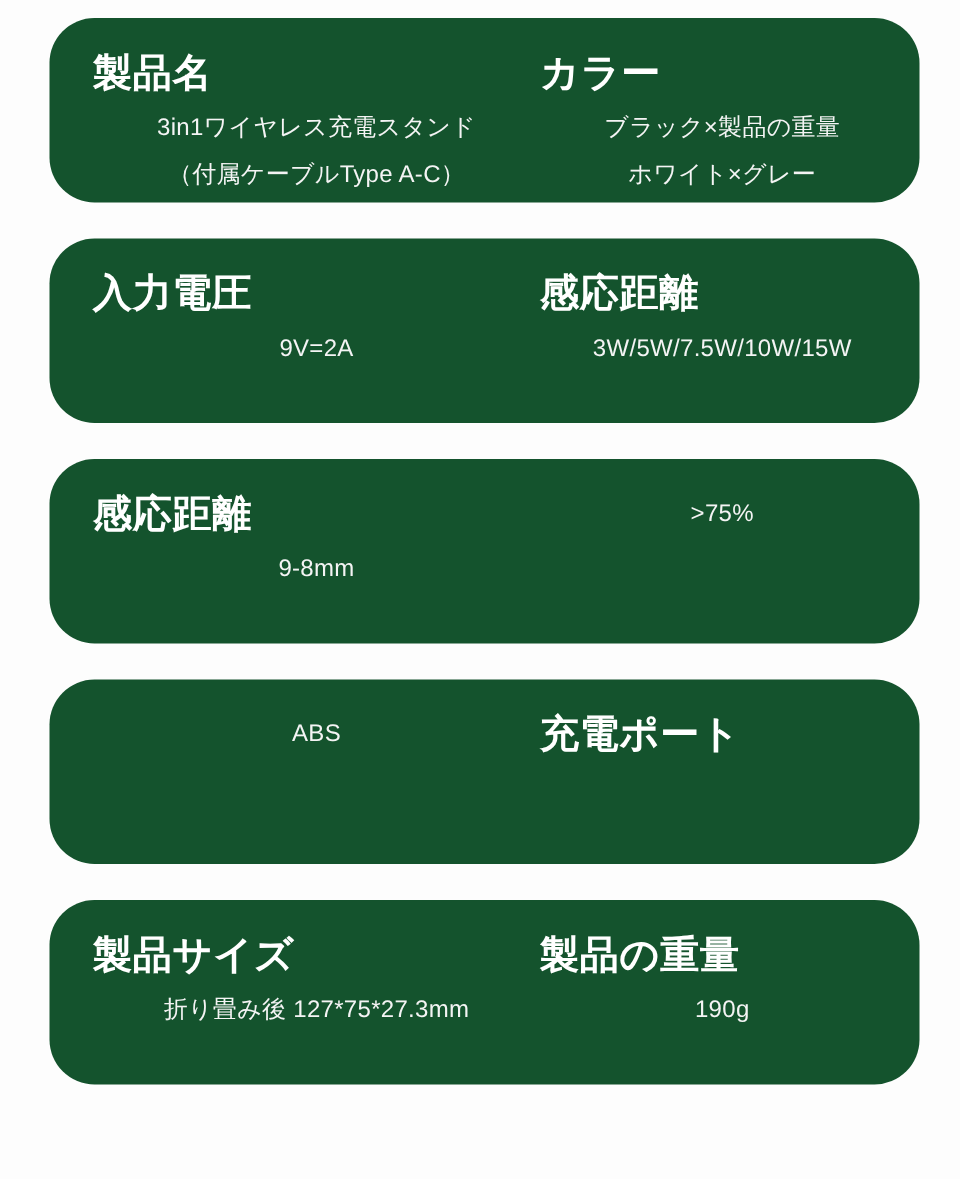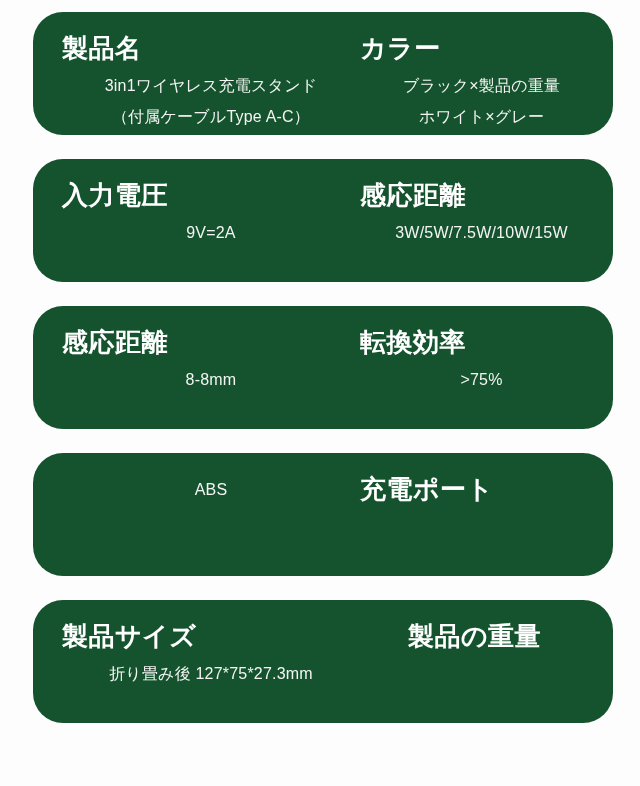--- a/index.html
+++ b/index.html
@@ -23,21 +23,20 @@
     margin: 0 0 24px 33px;
     background: #14532d;
     border-radius: 30px;
     padding: 18px 10px 0 29px;
     display: grid;
     grid-template-columns: 298px 1fr;
     align-content: start;
   }
   .spec-card:last-child {
     margin-bottom: 0;
-    gap: 48px;
   }
   .spec-cell {
     display: flex;
     flex-direction: column;
   }
   .spec-label {
     color: #ffffff;
     font-size: 26px;
     font-weight: 700;
     line-height: 37px;
@@ -90,25 +89,24 @@
       <div class="spec-values">
         <div class="spec-value-line">3W/5W/7.5W/10W/15W</div>
       </div>
     </div>
   </div>
 
   <div class="spec-card">
     <div class="spec-cell">
       <div class="spec-label">感応距離</div>
       <div class="spec-values">
-        <div class="spec-value-line">8-8mm</div>
+        <div class="spec-value-line">9-8mm</div>
       </div>
     </div>
     <div class="spec-cell">
-      <div class="spec-label">転換効率</div>
       <div class="spec-values">
         <div class="spec-value-line">&gt;75%</div>
       </div>
     </div>
   </div>
 
   <div class="spec-card">
     <div class="spec-cell">
       <div class="spec-values">
         <div class="spec-value-line">ABS</div>
@@ -121,16 +119,19 @@
 
   <div class="spec-card">
     <div class="spec-cell">
       <div class="spec-label">製品サイズ</div>
       <div class="spec-values">
         <div class="spec-value-line">折り畳み後 127*75*27.3mm</div>
       </div>
     </div>
     <div class="spec-cell">
       <div class="spec-label">製品の重量</div>
+      <div class="spec-values">
+        <div class="spec-value-line">190g</div>
+      </div>
     </div>
   </div>
 
 </div>
 
 </body></html>

